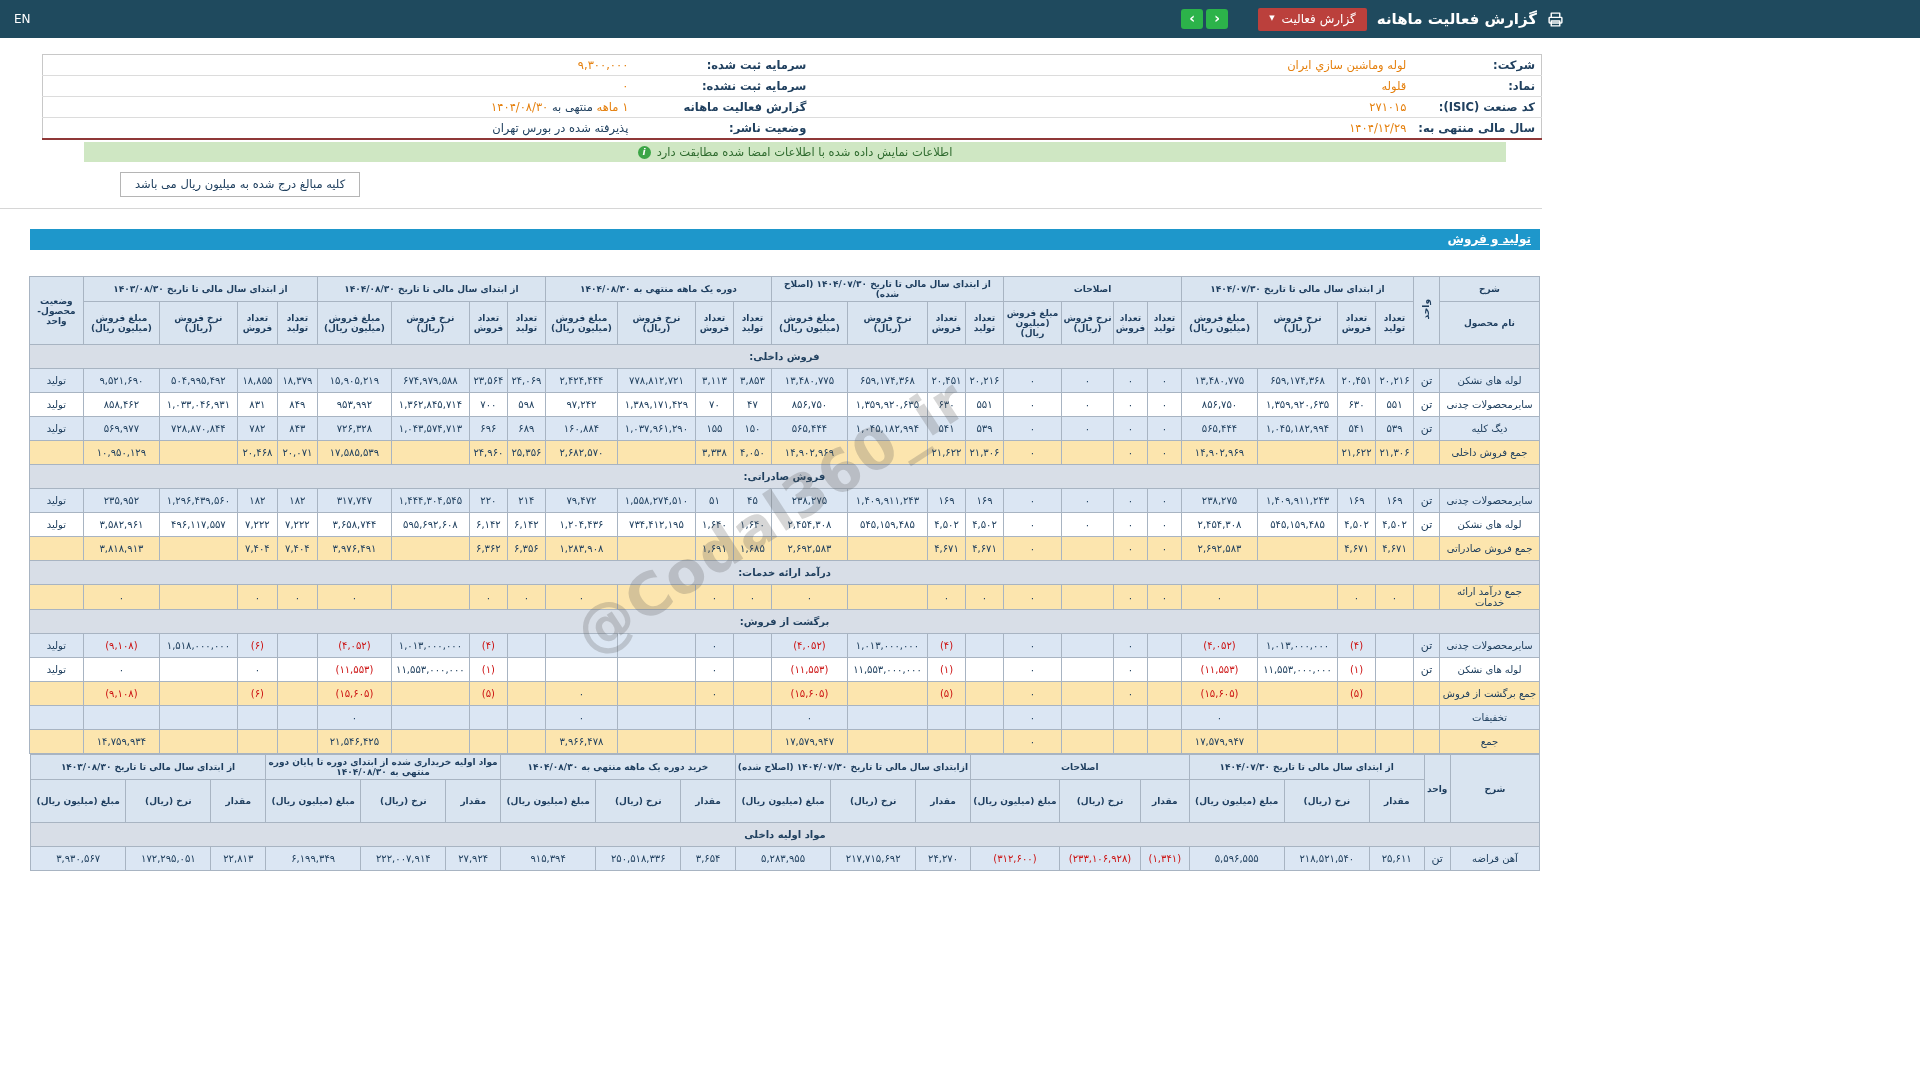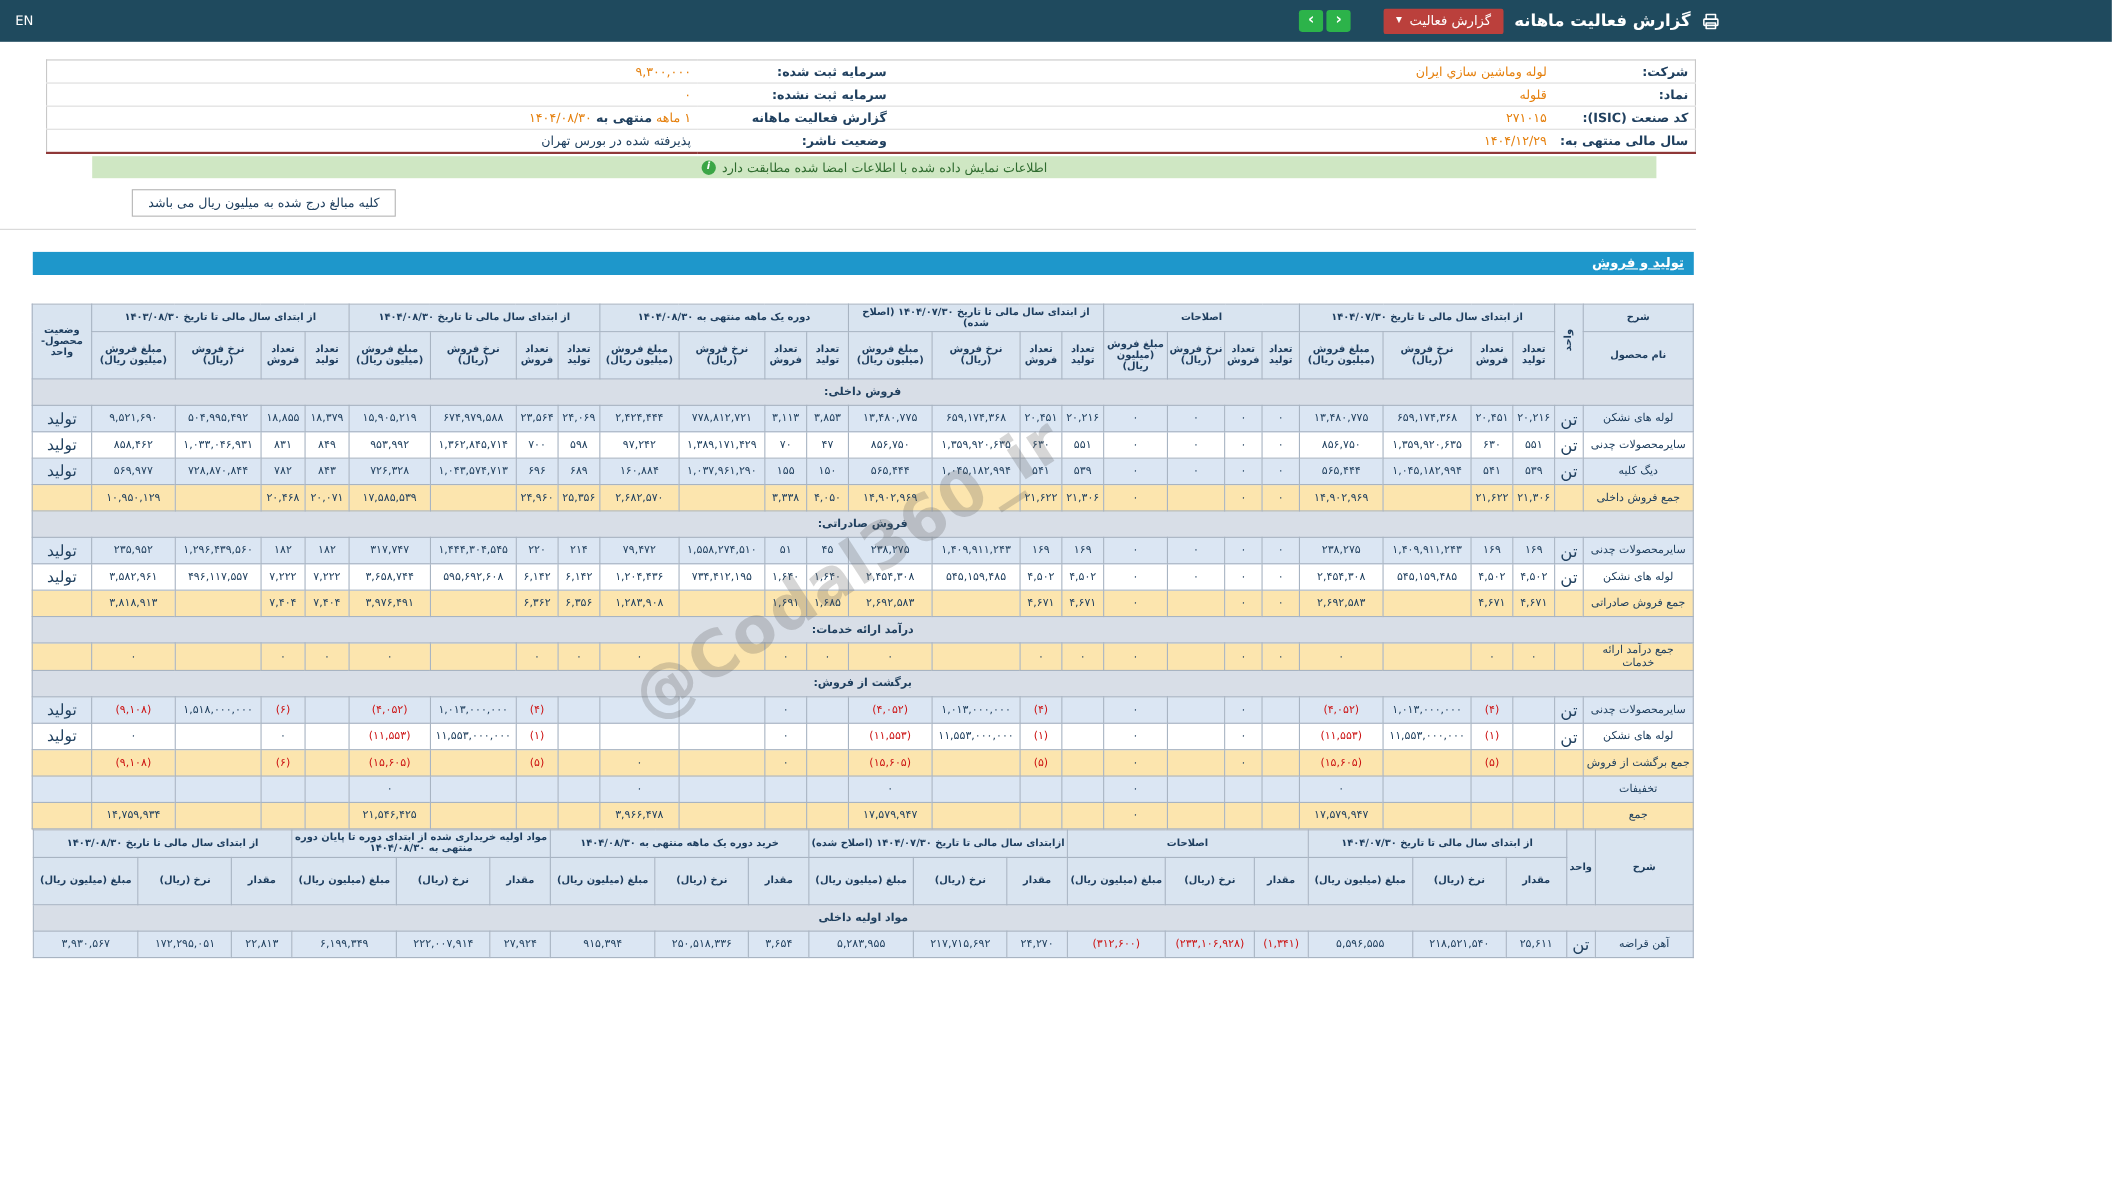--- a/index.html
+++ b/index.html
@@ -20,21 +20,21 @@
   .content{width:1578px;margin-left:0;margin-right:auto;position:relative;}
 
   
   .info-section{padding:16px 36px 0 42px;}
   .info-table{width:100%;border-collapse:collapse;border:1px solid #c8c8c8;border-bottom:2px solid #8f3838;font-size:11.5px;background:#fff;}
   .info-table td{padding:3px 6px;height:14px;border-bottom:1px solid #dcdcdc;}
   .info-table tr:last-child td{border-bottom:none;}
   .lbl{color:#20405f;font-weight:bold;white-space:nowrap;}
   .val{color:#e5800e;}
   .val.plain{color:#20405f;}
-  .lbl-inline{color:#20405f;font-weight:bold;text-align:right;}
+  .lbl-inline{color:#20405f;font-weight:normal;text-align:right;}
 
   .banner{margin:2px 36px 0 42px;background:#cfe7c3;color:#2f6b2f;font-size:11.5px;height:20px;display:flex;align-items:center;justify-content:center;gap:6px;}
   .info-icon{width:13px;height:13px;border-radius:50%;background:#3ba546;color:#fff;font-size:9px;font-weight:bold;display:inline-flex;align-items:center;justify-content:center;font-style:italic;flex:0 0 13px;}
 
   .note-wrap{text-align:left;padding:10px 0 0 78px;}
   .note-tab{display:inline-block;border:1px solid #b5b5b5;padding:4px 14px 5px;font-size:11.5px;color:#20405f;background:#fff;}
   .divider-full{width:1920px;border-bottom:1px solid #d6d6d6;margin-top:11px;}
 
   
   .main{padding:20px 38px 0 30px;}
@@ -44,22 +44,22 @@
   .tgap{height:26px;}
   .data-table{width:100%;border-collapse:collapse;table-layout:fixed;color:#20405f;font-size:10px;}
   .data-table th,.data-table td{border:1px solid #a8b4c2;text-align:center;vertical-align:middle;padding:1px 2px;}
   .data-table th{background:#d9e4f0;font-weight:bold;font-size:9px;padding:2px 1px;color:#1d3d5e;}
   .group-h{height:13px;margin-top:24px;}
   .sub-h{height:38px;}
   .desc-h{font-size:9.5px;}
   .data-table td{height:21px;}
   .num{white-space:nowrap;}
   .name-cell{text-align:right;padding:1px 4px;font-size:10px;}
-  .unit-cell{font-size:15px;}
-  .status-cell{font-size:14px;}
+  .unit-cell{font-size:11px;}
+  .status-cell{font-size:10px;}
   .sec-label{text-align:right;background:#d8dee7 !important;font-weight:bold;padding:2px 6px;height:14px;font-size:10px;}
   .zebra td{background:#dbe6f3;}
   .total-row td{background:#fce5ae;}
   .neg{color:#cc1111;}
   .vert{writing-mode:vertical-rl;transform:rotate(180deg);display:inline-block;font-size:9px;line-height:1;}
 
   .watermark{position:absolute;top:445px;left:545px;transform:rotate(-33deg);font-size:58px;font-weight:bold;color:rgba(90,90,90,0.25);direction:ltr;letter-spacing:1px;pointer-events:none;z-index:10;white-space:nowrap;}
 </style>
 </head>
 <body>

